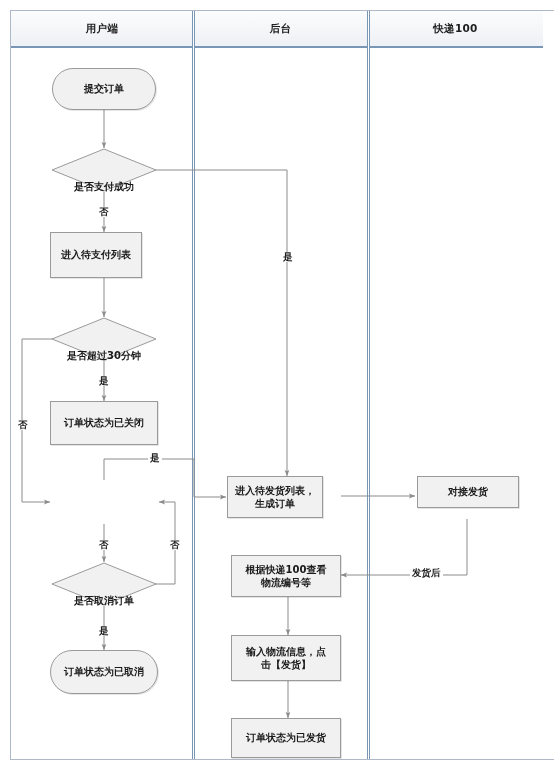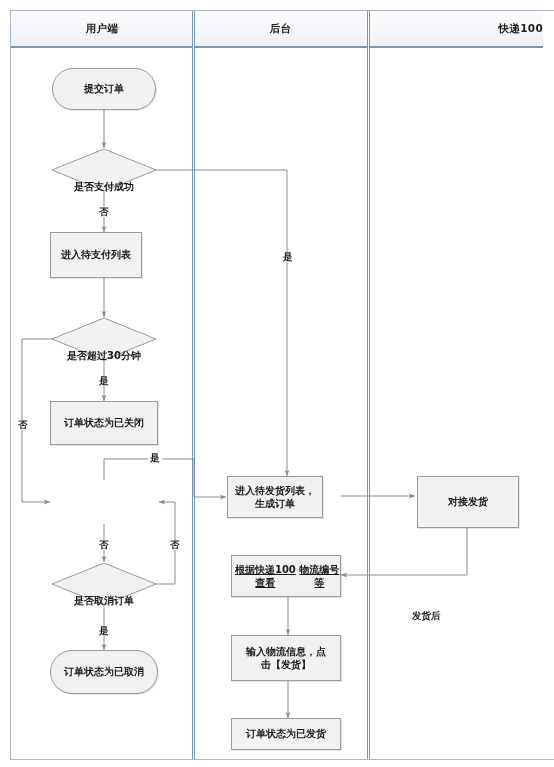--- a/index.html
+++ b/index.html
@@ -111,21 +111,21 @@
 <div id="stage">
 
   <div id="diagram-frame">
 
     <div class="lane-header" style="left:0px; width:182px;">
       <span>用户端</span>
     </div>
     <div class="lane-header" style="left:182px; width:175px;">
       <span>后台</span>
     </div>
-    <div class="lane-header" style="left:357px; width:175px;justify-content:flex-end;">
+    <div class="lane-header" style="left:357px; width:175px;">
       <span>快递100</span>
     </div>
 
     <div class="lane-divider" style="left:181px;"></div>
     <div class="lane-divider" style="left:356px;"></div>
   </div>
 
   <svg class="svg-layer" viewBox="0 0 554 767" xmlns="http://www.w3.org/2000/svg">
     <defs>
       <marker id="arrow" markerWidth="7" markerHeight="7" refX="6" refY="3" orient="auto" markerUnits="strokeWidth">
@@ -200,49 +200,49 @@
 
   <div class="node terminator" style="left:50px; top:650px; width:108px; height:44px;">
     <span>订单状态为已取消</span>
   </div>
 
   <div class="node process" style="left:227px; top:476px; width:96px; height:42px; flex-direction:column;">
     <span>进入待发货列表，</span>
     <span>生成订单</span>
   </div>
 
-  <div class="node process" style="left:231px; top:555px; width:110px; height:42px; flex-direction:row;text-decoration:underline;">
+  <div class="node process" style="left:231px; top:555px; width:110px; height:42px; flex-direction:column;">
     <span>根据快递100查看</span>
     <span>物流编号等</span>
   </div>
 
   <div class="node process" style="left:231px; top:635px; width:110px; height:46px; flex-direction:column;">
     <span>输入物流信息，点</span>
     <span>击【发货】</span>
   </div>
 
-  <div class="node process" style="left:231px; top:718px; width:110px; height:32px;">
+  <div class="node process" style="left:231px; top:718px; width:110px; height:40px;">
     <span>订单状态为已发货</span>
   </div>
 
-  <div class="node process" style="left:417px; top:476px; width:102px; height:52px;">
+  <div class="node process" style="left:417px; top:476px; width:102px; height:32px;">
     <span>对接发货</span>
   </div>
 
   <div class="edge-label" style="left:97px; top:207px;">否</div>
 
   <div class="edge-label" style="left:281px; top:252px;">是</div>
 
   <div class="edge-label" style="left:97px; top:376px;">是</div>
 
   <div class="edge-label" style="left:16px; top:420px;">否</div>
 
   <div class="edge-label" style="left:148px; top:453px;">是</div>
 
   <div class="edge-label" style="left:97px; top:540px;">否</div>
 
   <div class="edge-label" style="left:168px; top:540px;">否</div>
 
   <div class="edge-label" style="left:97px; top:626px;">是</div>
 
-  <div class="edge-label" style="left:410px; top:568px;margin-top:43px;">发货后</div>
+  <div class="edge-label" style="left:410px; top:568px;">发货后</div>
 
 </div>
 
 </body></html>

